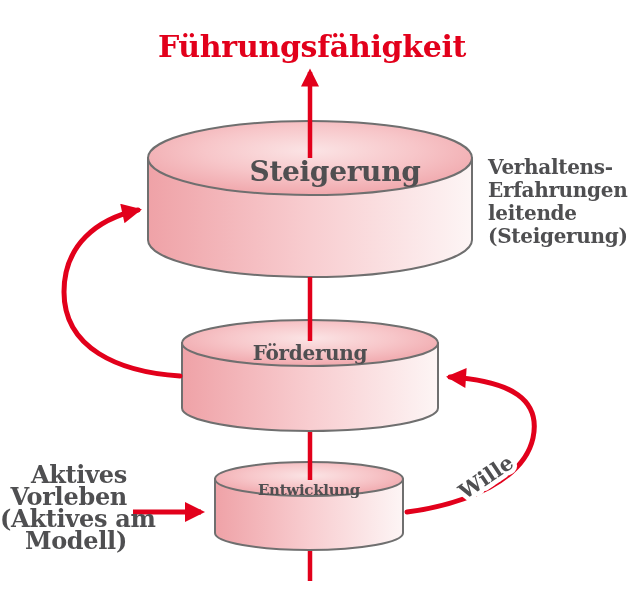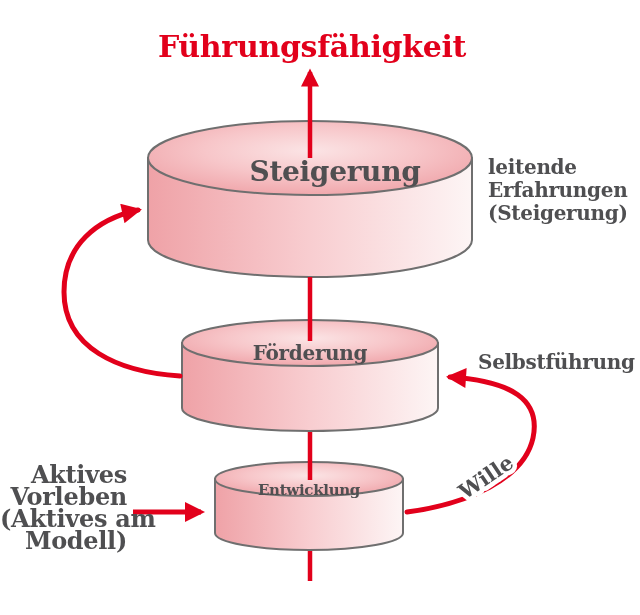--- a/index.html
+++ b/index.html
@@ -97,26 +97,26 @@
                  stroke-linejoin:round; fill:#4f4f51;">Wille</text>
   </svg>
 
   <div class="lbl title">Führungsfähigkeit</div>
 
   <div class="lbl cyl-label lbl-steigerung">Steigerung</div>
   <div class="lbl cyl-label lbl-entwicklung">Entwicklung</div>
   <div class="lbl cyl-label lbl-foerderung">Förderung</div>
 
   <div class="lbl lbl-experience">
+    <div>Verhaltens-</div>
+    <div>Erfahrungen</div>
     <div>leitende</div>
-    <div>Erfahrungen</div>
     <div>(Steigerung)</div>
   </div>
 
-  <div class="lbl lbl-selbst">Selbstführung</div>
 
   <div class="lbl lbl-rolemodel">
     <div>Aktives</div>
     <div>Vorleben</div>
     <div>(Aktives am</div>
     <div>Modell)</div>
   </div>
 
 </div>
 

